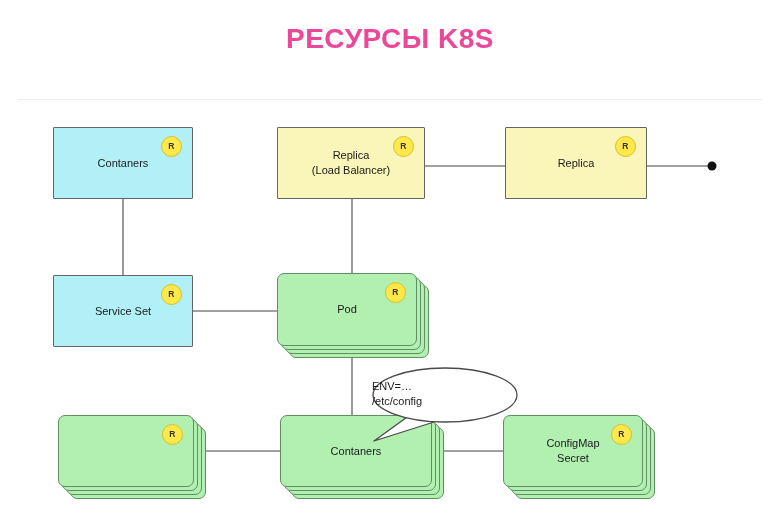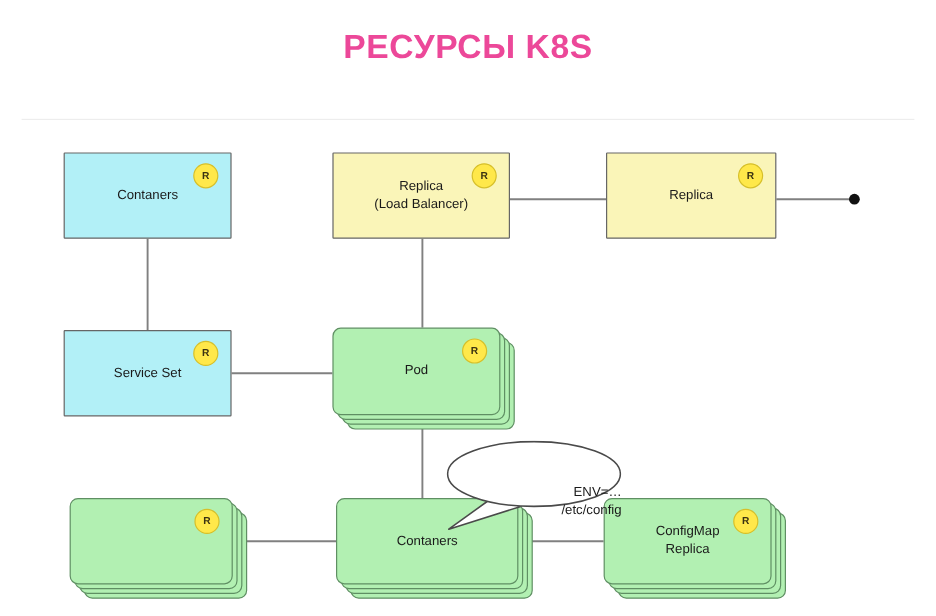--- a/index.html
+++ b/index.html
@@ -123,27 +123,26 @@
     top: 367px;
     width: 146px;
     height: 56px;
     z-index: 8;
   }
   #balloon-text {
     position: absolute;
     left: 0;
     top: 12px;
     width: 146px;
-    text-align: right;
+    text-align: left;
     font-size: 11px;
     color: #1a1a1a;
     line-height: 1.35;
     white-space: pre-line;
     z-index: 9;
-    margin-top: 24px;
   }
 </style>
 </head>
 <body>
 
 <div id="slide">
 
   <div id="slide-title">РЕСУРСЫ K8S</div>
   <div id="title-divider"></div>
 
@@ -220,21 +219,21 @@
         <span class="node-label">Contaners</span>
       </div>
     </div>
 
     <div style="position:absolute; left:503px; top:415px; width:152px; height:84px;">
       <div class="stack-layer" style="left:12px; top:12px; width:140px; height:72px;"></div>
       <div class="stack-layer" style="left:8px; top:8px; width:140px; height:72px;"></div>
       <div class="stack-layer" style="left:4px; top:4px; width:140px; height:72px;"></div>
       <div class="node stack" style="left:0px; top:0px; width:140px; height:72px; background:#b2f0b2; border-color:#5f8f63;">
         <span class="node-label">ConfigMap
-Replica</span>
+Secret</span>
         <span class="badge-r" style="right:10px; top:8px;">R</span>
       </div>
     </div>
 
     <div id="balloon">
       <svg width="146" height="90" viewBox="0 0 146 90" style="position:absolute; left:0; top:0;">
 
         <path d="M 38 48 L 2 74 L 62 55 Z" fill="#ffffff" stroke="#4a4a4a" stroke-width="1.3" stroke-linejoin="round"></path>
 
         <ellipse cx="73" cy="28" rx="72" ry="27" fill="#ffffff" stroke="#4a4a4a" stroke-width="1.3"></ellipse>

